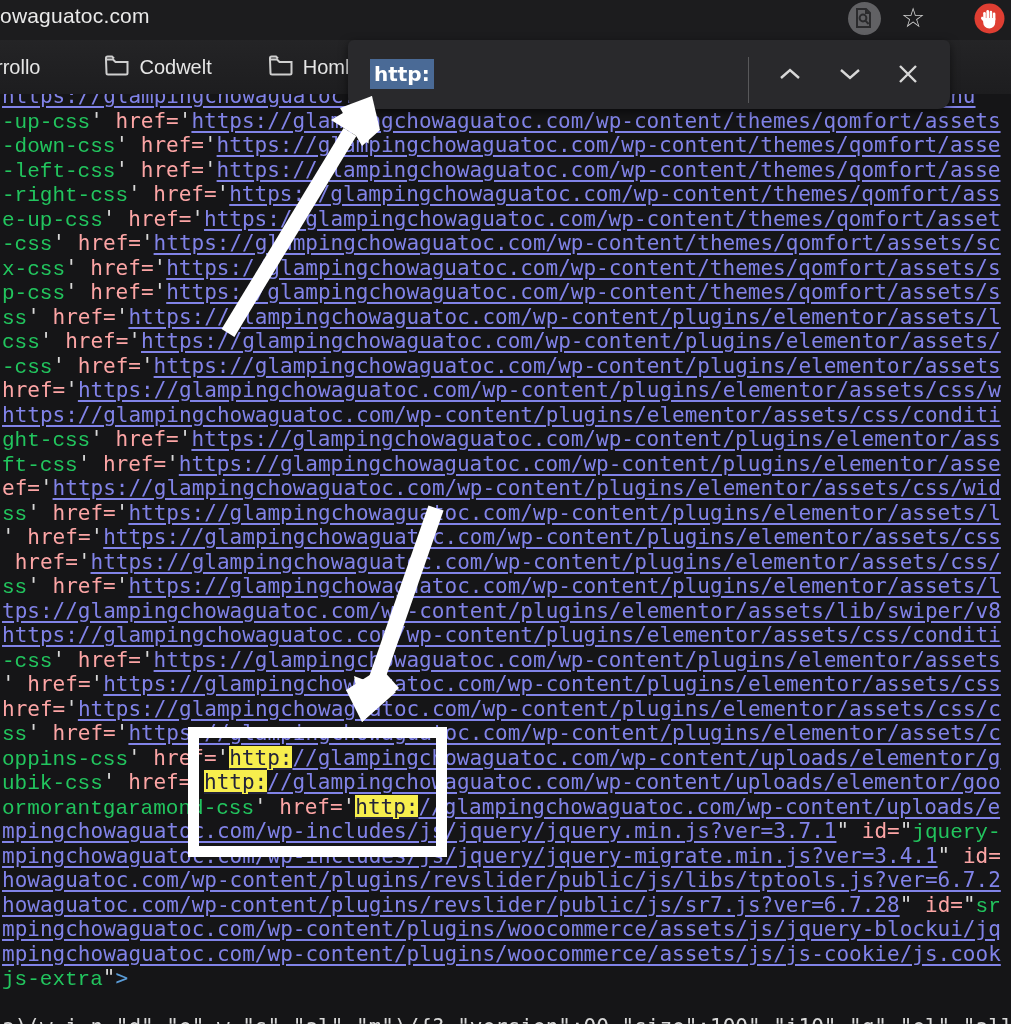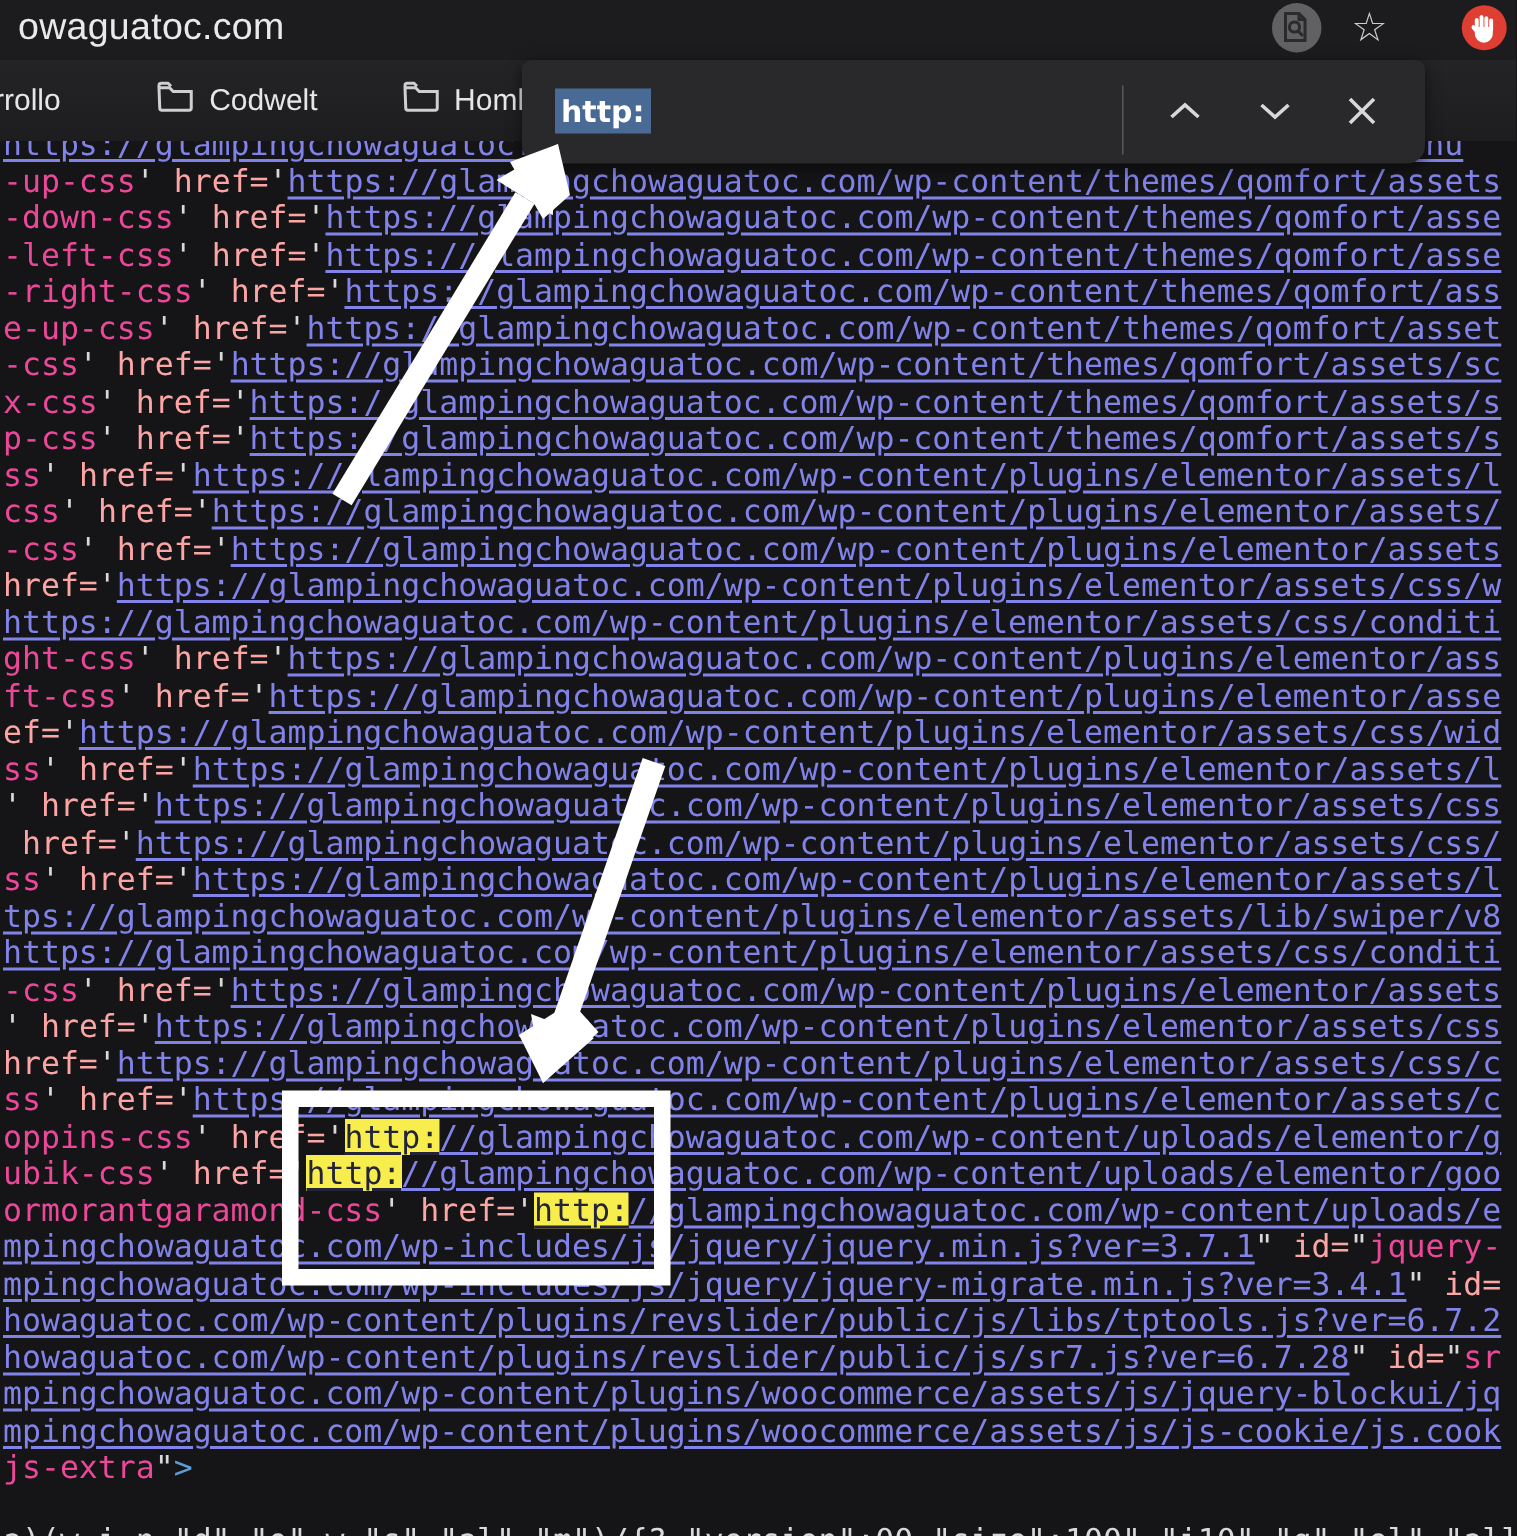--- a/index.html
+++ b/index.html
@@ -3,31 +3,31 @@
 <meta charset="utf-8">
 <style>
   html,body{margin:0;padding:0;background:#151517;width:1011px;height:1024px;overflow:hidden;
     font-family:"Liberation Sans",sans-serif;}
   #stage{position:relative;width:1011px;height:1024px;overflow:hidden;background:#151517;}
 
   
   #code{position:absolute;left:2px;top:84px;z-index:1;white-space:pre;
     font-family:"DejaVu Sans Mono","Liberation Mono",monospace;font-size:21px;line-height:24.5px;}
   .code-line{height:24.5px;}
-  .seg-a{color:#ec4899;}
+  .seg-a{color:#22c55e;font-family:Liberation Mono, monospace;}
   .seg-q{color:#d9d9d9;}
   .seg-w{color:#d9d9d9;}
   .seg-n{color:#fca5a5;}
   .seg-t{color:#5b9dd9;}
   .seg-l{color:#8183e8;text-decoration:underline;text-underline-offset:3px;}
   .seg-m{background:#f7ee4d;color:#23233a;text-decoration:underline;text-underline-offset:3px;}
 
   
   #toolbar{position:absolute;left:0;top:0;width:1011px;height:40px;background:#1c1c1e;z-index:3;}
-  #url{position:absolute;left:12px;top:4px;color:#e9e9e9;font-size:25px;letter-spacing:.2px;}
+  #url{position:absolute;left:0;top:4px;color:#e9e9e9;font-size:21px;letter-spacing:.2px;}
   .tb-icon{position:absolute;top:0;height:36px;display:flex;align-items:center;justify-content:center;}
   #src-search-btn{left:845px;width:38px;}
   #src-search-btn .circle{width:33px;height:33px;border-radius:50%;background:#616164;
     display:flex;align-items:center;justify-content:center;}
   #star-btn{left:895px;width:36px;color:#cfcfcf;font-size:27px;}
   #adblock-btn{left:972px;width:34px;}
 
   #bookmarks{position:absolute;left:0;top:40px;width:1011px;height:54px;z-index:2;
     background:linear-gradient(#242426,#1d1d1f);display:flex;align-items:center;}
   .bm{display:flex;align-items:center;color:#e6e6e6;font-size:20px;gap:9px;}

